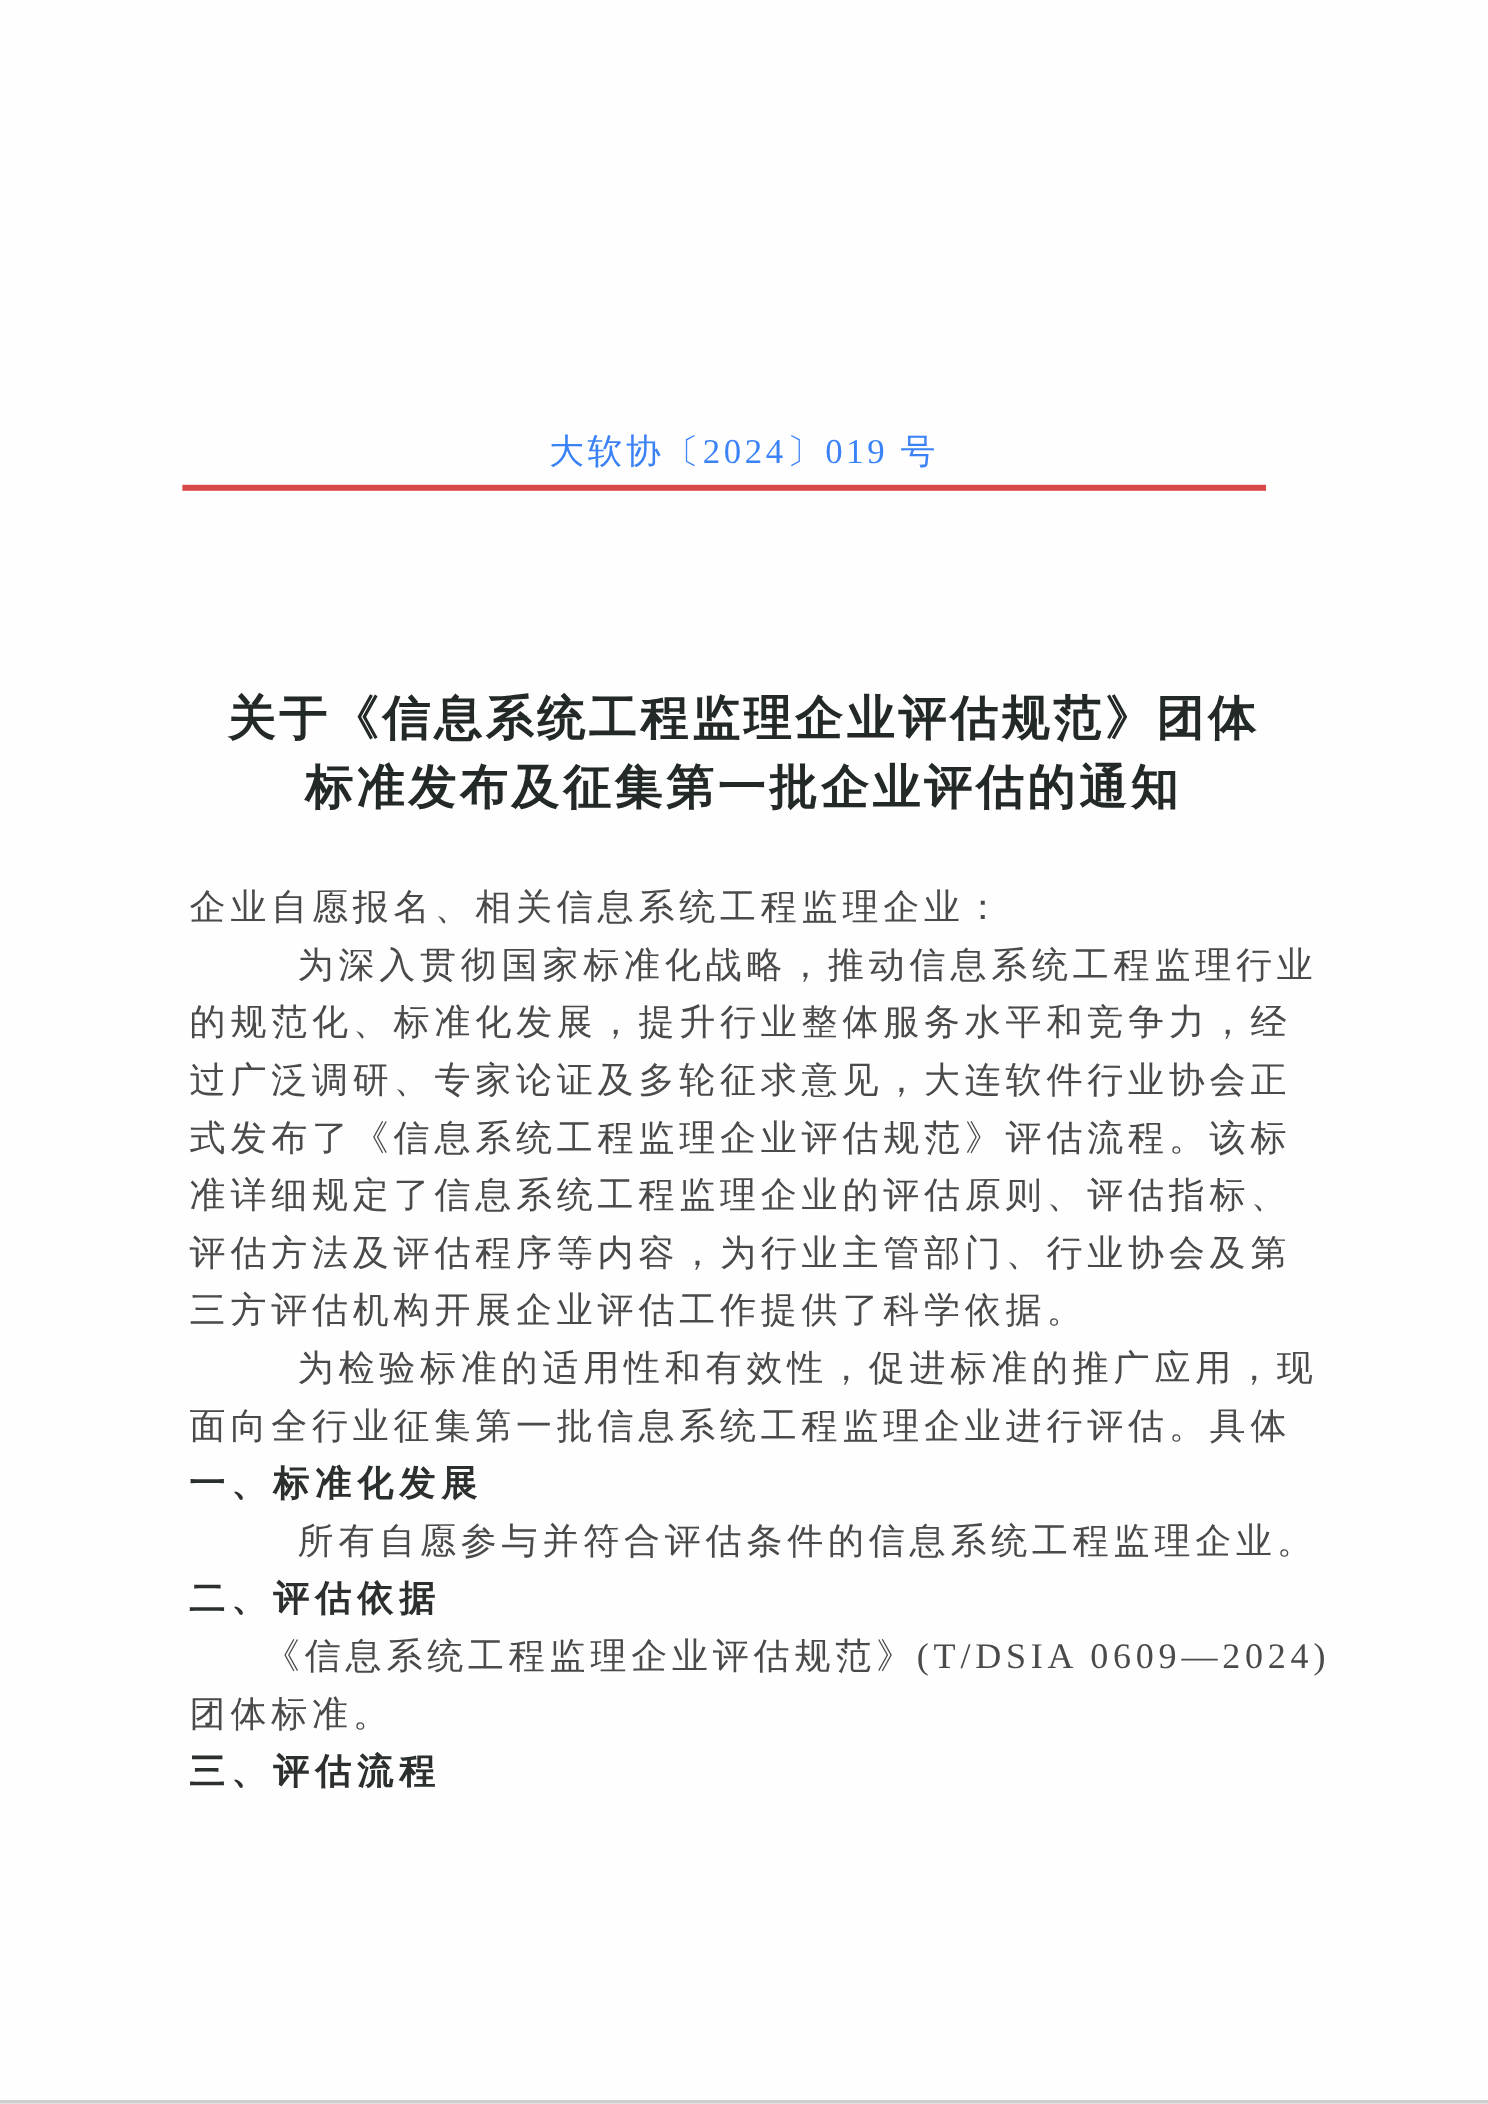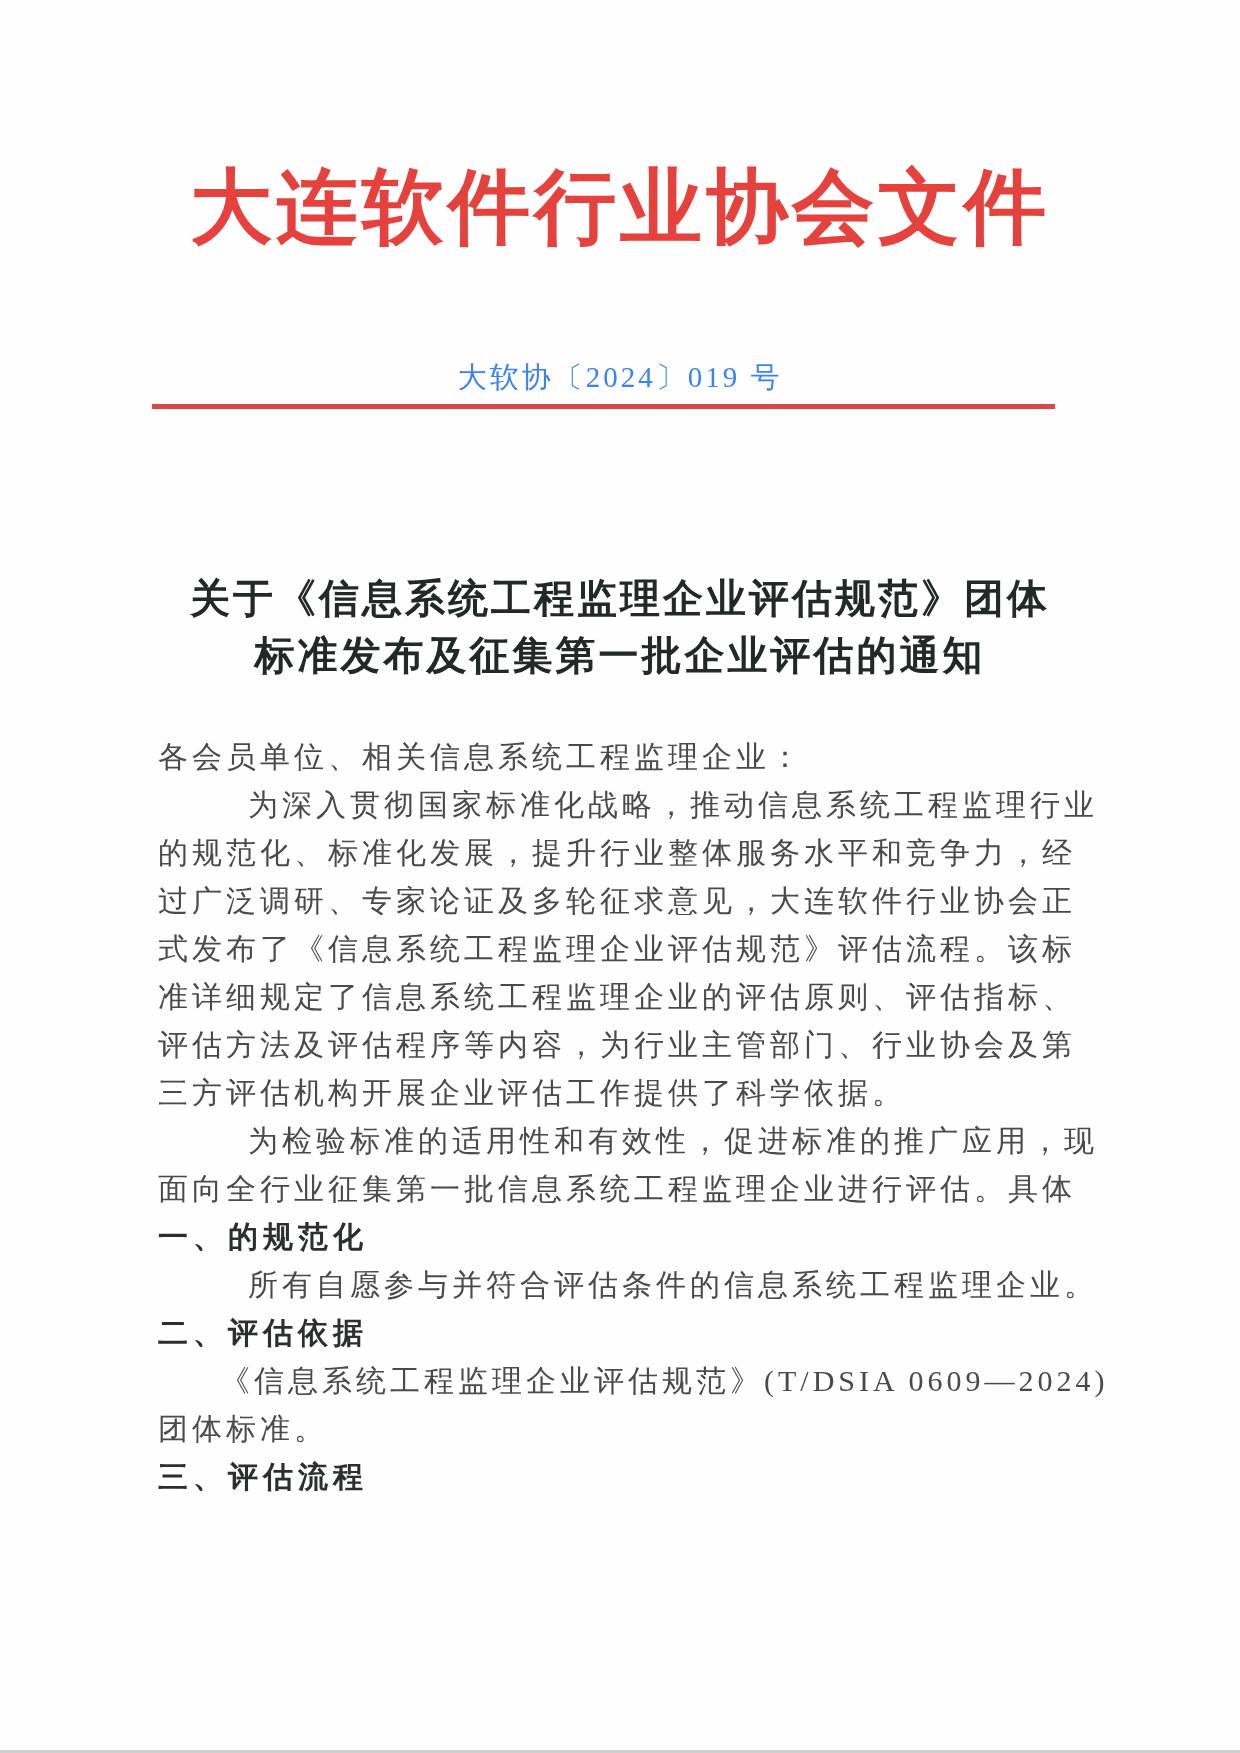--- a/index.html
+++ b/index.html
@@ -78,43 +78,42 @@
     position: absolute;
     bottom: 0; left: 0; width: 100%; height: 3px;
     background: #cfcfcf;
   }
 </style>
 </head>
 <body>
 
 <div class="page">
 
-  <div class="org-title">大连软件行业协会文件</div>
 
   <div class="doc-number">大软协〔2024〕019 号</div>
 
   <div class="red-rule"></div>
 
   <div class="doc-heading">
     <div>关于《信息系统工程监理企业评估规范》团体</div>
     <div>标准发布及征集第一批企业评估的通知</div>
   </div>
 
   <div class="body-block">
-    <div class="line">各会员单位、相关信息系统工程监理企业：</div>
+    <div class="line">企业自愿报名、相关信息系统工程监理企业：</div>
     <div class="line indent">为深入贯彻国家标准化战略，推动信息系统工程监理行业</div>
     <div class="line">的规范化、标准化发展，提升行业整体服务水平和竞争力，经</div>
     <div class="line">过广泛调研、专家论证及多轮征求意见，大连软件行业协会正</div>
     <div class="line">式发布了《信息系统工程监理企业评估规范》评估流程。该标</div>
     <div class="line">准详细规定了信息系统工程监理企业的评估原则、评估指标、</div>
     <div class="line">评估方法及评估程序等内容，为行业主管部门、行业协会及第</div>
     <div class="line">三方评估机构开展企业评估工作提供了科学依据。</div>
     <div class="line indent">为检验标准的适用性和有效性，促进标准的推广应用，现</div>
     <div class="line">面向全行业征集第一批信息系统工程监理企业进行评估。具体</div>
-    <div class="line bold">一、的规范化</div>
+    <div class="line bold">一、标准化发展</div>
     <div class="line indent">所有自愿参与并符合评估条件的信息系统工程监理企业。</div>
     <div class="line bold">二、评估依据</div>
     <div class="line indent">《信息系统工程监理企业评估规范》(T/DSIA 0609—2024)</div>
     <div class="line">团体标准。</div>
     <div class="line bold">三、评估流程</div>
   </div>
 
   <div class="scan-edge-bottom"></div>
 
 </div>

